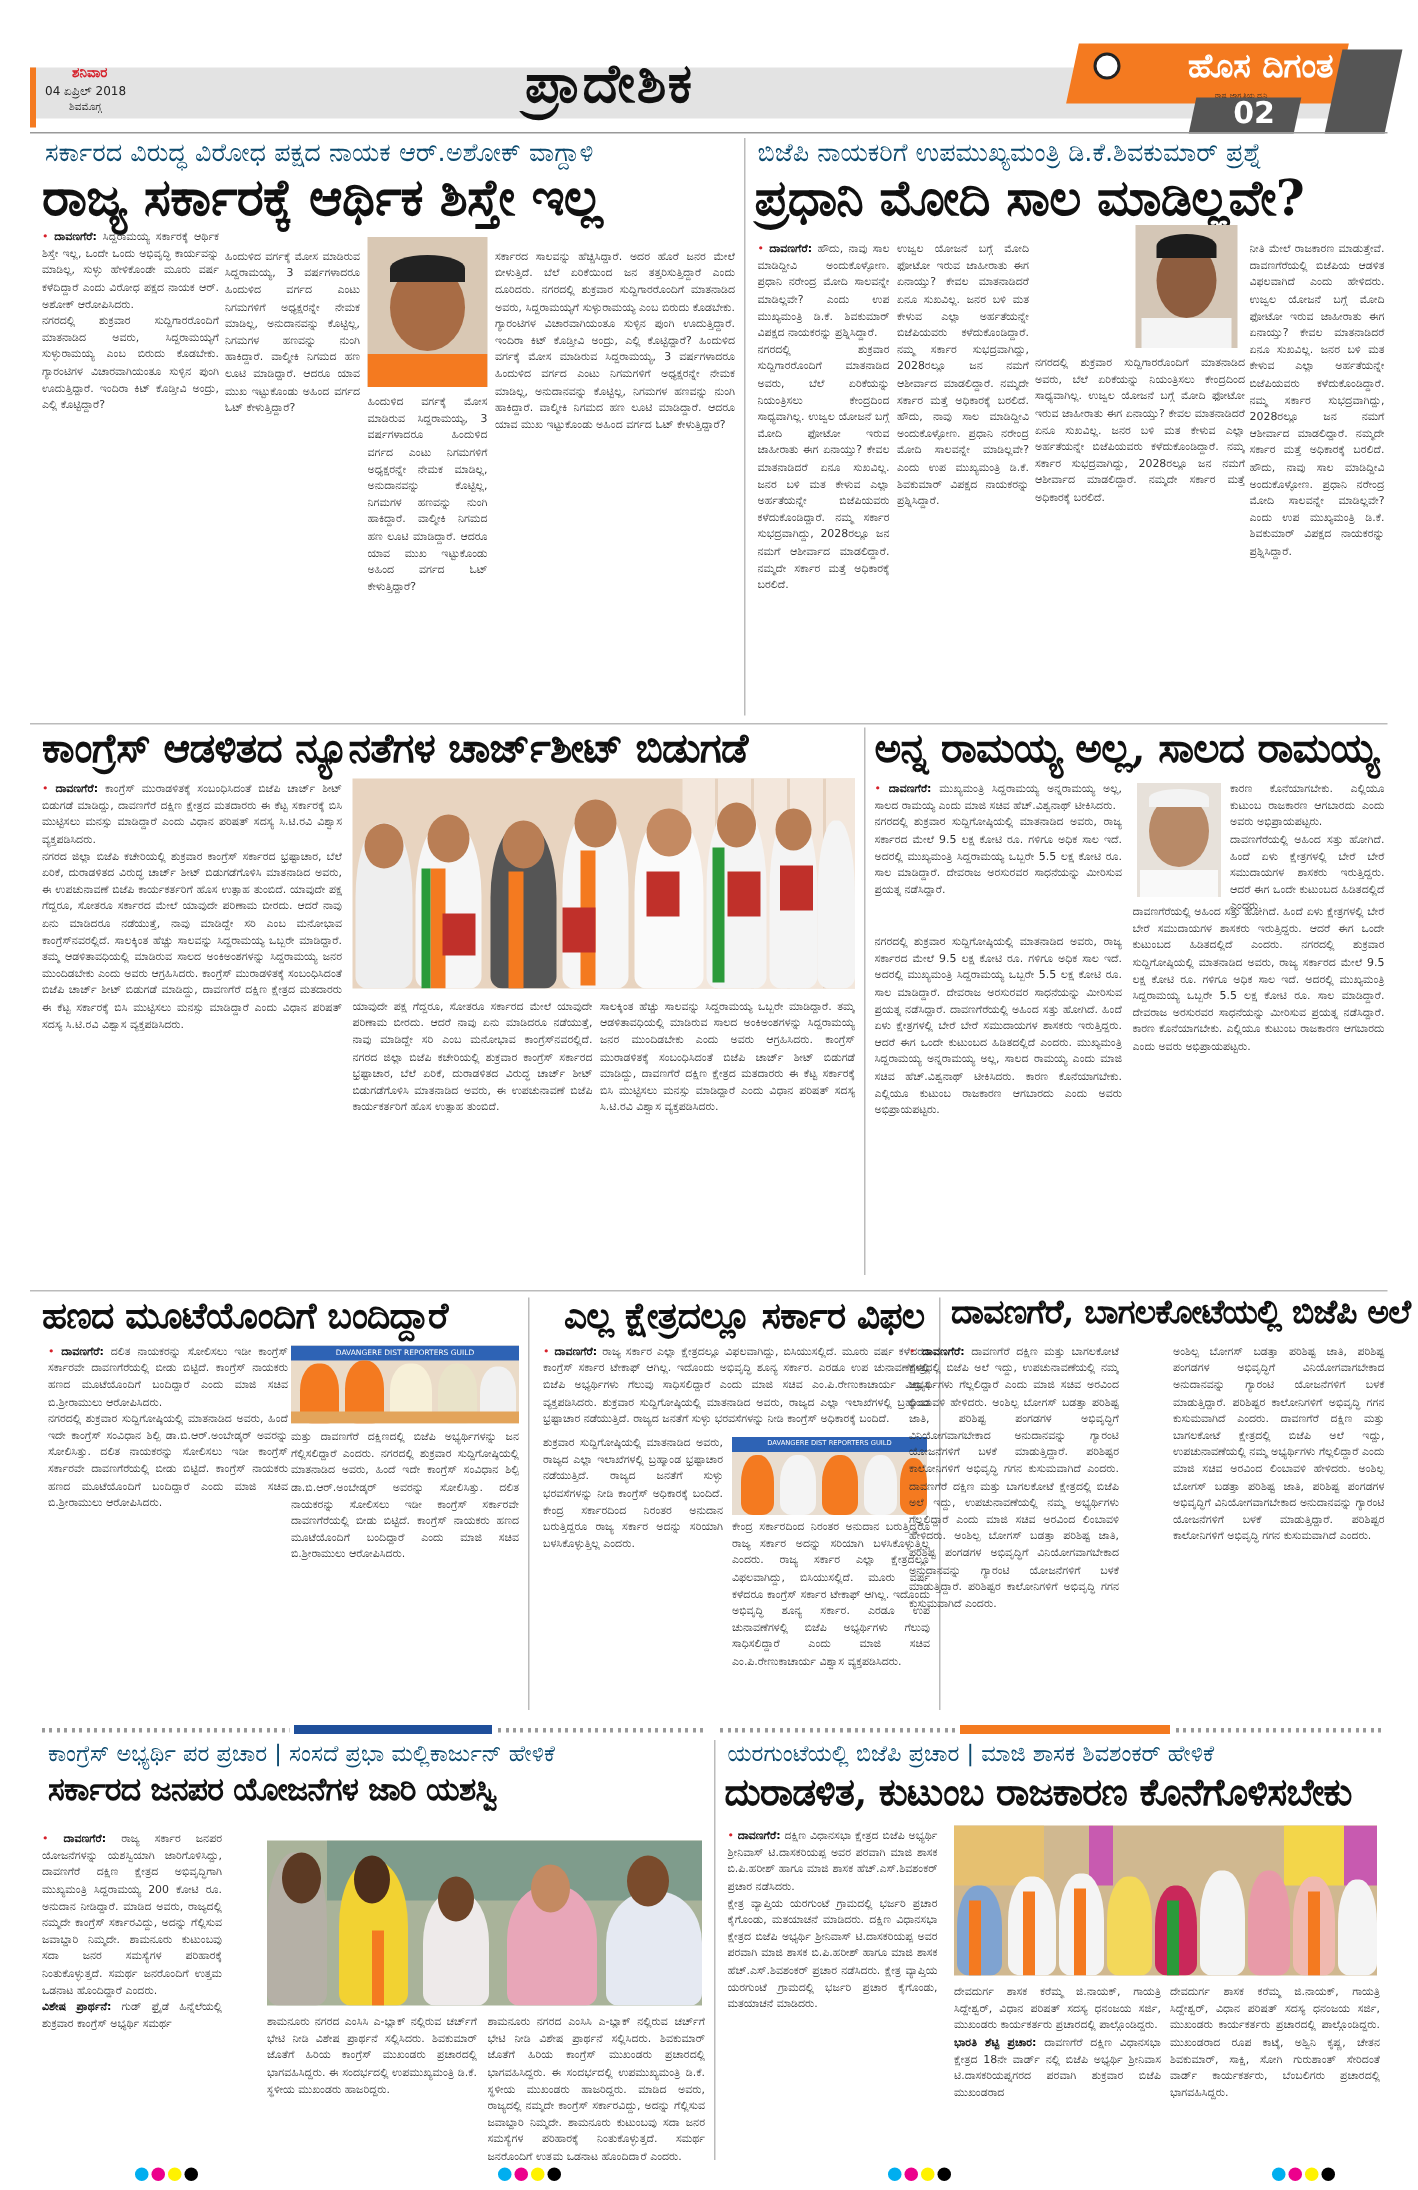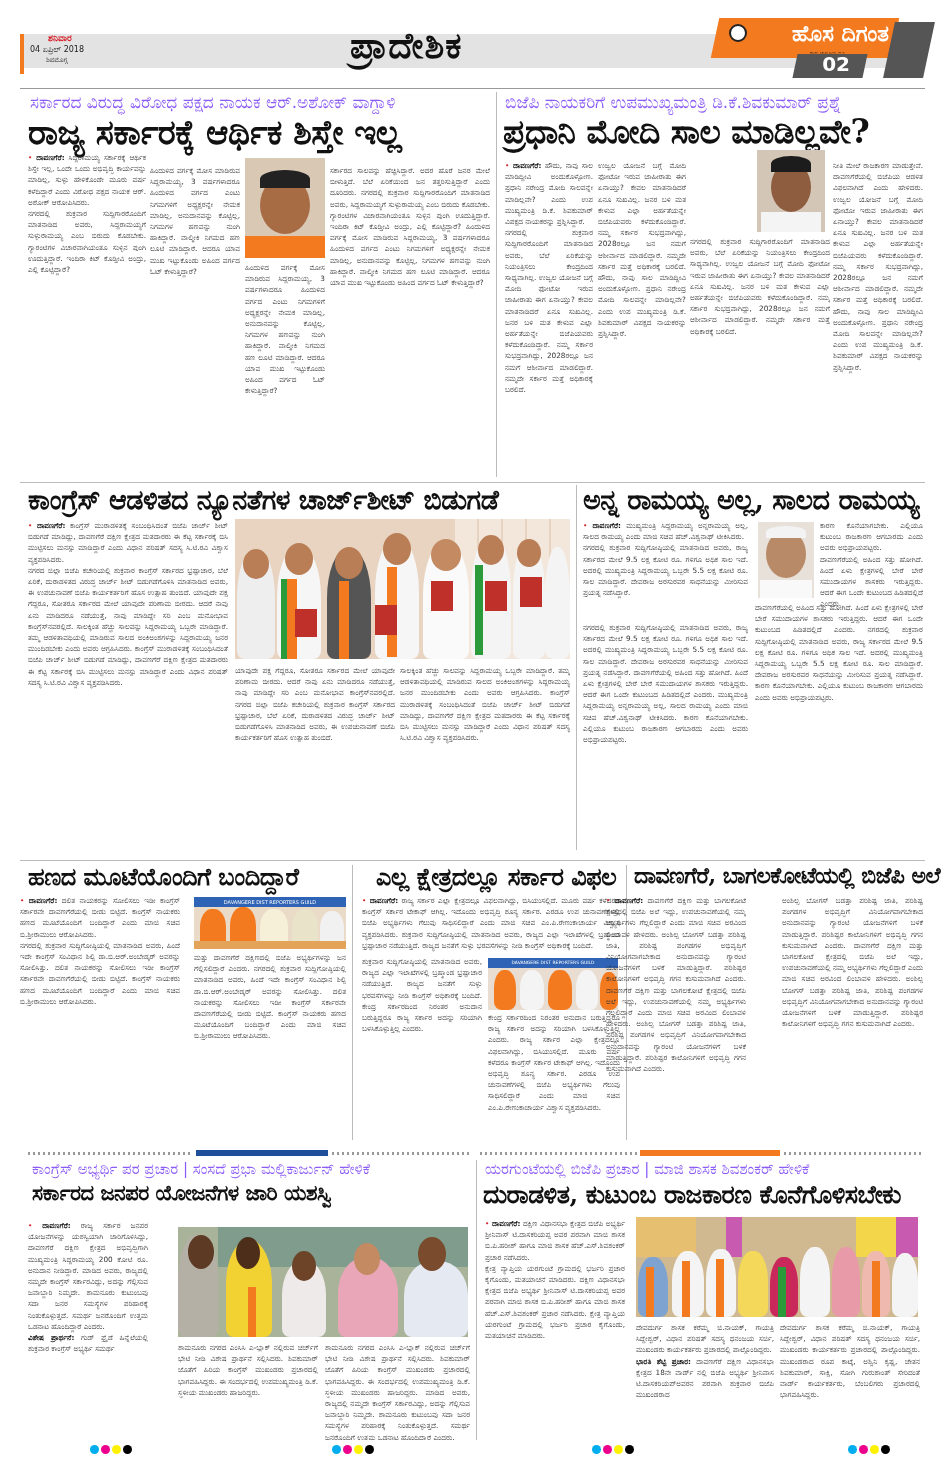--- a/index.html
+++ b/index.html
@@ -1,35 +1,35 @@
 <!DOCTYPE html>
 <html><head>
 <meta charset="utf-8">
 <style>
 *{box-sizing:border-box;margin:0;padding:0}
 html,body{width:945px;height:1460px;background:#fff;overflow:hidden}
 body{font-family:"DejaVu Sans",sans-serif;color:#222;position:relative}
 .abs{position:absolute}
 
-.mast{left:20px;top:28px;width:905px;height:50px}
+.mast{left:20px;top:39px;width:905px;height:50px}
 .mast-bar{position:absolute;left:0;top:6px;width:905px;height:34px;background:#e3e3e3}
 .mast-left{position:absolute;left:0;top:6px;width:4px;height:40px;background:#f47a20}
 .mast-date{position:absolute;left:10px;top:5px;font-size:8px;line-height:11px;color:#222}
 .mast-date .day{color:#d6202a;font-weight:bold;font-size:9px;display:block;margin-left:18px}
 .mast-date .loc{display:block;margin-left:16px;font-size:7px}
 .mast-title{position:absolute;left:330px;top:-4px;font-size:36px;font-weight:bold;font-family:"DejaVu Serif",serif;color:#111;letter-spacing:1px}
 .logo{position:absolute;right:30px;top:-10px;width:180px;height:40px;background:#f47a20;transform:skewX(-12deg)}
 .logo-grey{position:absolute;right:-4px;top:-6px;width:40px;height:56px;background:#555;transform:skewX(-12deg)}
 .logo-txt{position:absolute;right:36px;top:-8px;color:#fff;font-size:22px;font-weight:bold;font-family:"DejaVu Serif",serif}
 .logo-tag{position:absolute;right:80px;top:22px;color:#222;font-size:5px}
 .logo-emb{position:absolute;right:178px;top:-4px;width:18px;height:18px;border-radius:50%;background:#fff;border:2px solid #222}
 .pgno{position:absolute;right:60px;top:26px;width:70px;height:24px;background:#555;transform:skewX(-12deg)}
 .pgno-txt{position:absolute;right:75px;top:24px;color:#fff;font-size:20px;font-weight:bold}
 
-.kicker{font-size:17px;color:#8b5cf6;white-space:nowrap;font-family:"DejaVu Sans",sans-serif}
+.kicker{font-size:17px;color:#0c4a6e;white-space:nowrap;font-family:"DejaVu Sans",sans-serif}
 .head{font-size:32px;font-weight:bold;color:#111;white-space:nowrap;font-family:"DejaVu Serif",serif;letter-spacing:-0.5px}
 .head.mid{font-size:26px}
 .head.sm{font-size:24px}
 
 .txt{font-size:7.3px;line-height:11.2px;color:#333;text-align:justify;overflow:hidden}
 .txt .dl{color:#d6202a}
 .txt b{color:#111}
 .vrule{position:absolute;width:1px;background:#bbb}
 .hrule{position:absolute;height:1px;background:#bbb}
 .dots{position:absolute;height:3px;background:repeating-linear-gradient(90deg,#999 0 2px,transparent 2px 5px)}
@@ -193,21 +193,21 @@
 </div>
 <div class="abs txt" style="left:755px;top:602px;width:168px;height:248px">
   <span>ದಾವಣಗೆರೆಯಲ್ಲಿ ಅಹಿಂದ ಸತ್ತು ಹೋಗಿದೆ. ಹಿಂದೆ ಏಳು ಕ್ಷೇತ್ರಗಳಲ್ಲಿ ಬೇರೆ ಬೇರೆ ಸಮುದಾಯಗಳ ಶಾಸಕರು ಇರುತ್ತಿದ್ದರು. ಆದರೆ ಈಗ ಒಂದೇ ಕುಟುಂಬದ ಹಿಡಿತದಲ್ಲಿದೆ ಎಂದರು.</span>
   <span>ನಗರದಲ್ಲಿ ಶುಕ್ರವಾರ ಸುದ್ದಿಗೋಷ್ಠಿಯಲ್ಲಿ ಮಾತನಾಡಿದ ಅವರು, ರಾಜ್ಯ ಸರ್ಕಾರದ ಮೇಲೆ 9.5 ಲಕ್ಷ ಕೋಟಿ ರೂ. ಗಳಿಗೂ ಅಧಿಕ ಸಾಲ ಇದೆ. ಅದರಲ್ಲಿ ಮುಖ್ಯಮಂತ್ರಿ ಸಿದ್ದರಾಮಯ್ಯ ಒಬ್ಬರೇ 5.5 ಲಕ್ಷ ಕೋಟಿ ರೂ. ಸಾಲ ಮಾಡಿದ್ದಾರೆ. ದೇವರಾಜ ಅರಸುರವರ ಸಾಧನೆಯನ್ನು ಮೀರಿಸುವ ಪ್ರಯತ್ನ ನಡೆಸಿದ್ದಾರೆ.</span>
   <span>ಕಾರಣ ಕೊನೆಯಾಗಬೇಕು. ಎಲ್ಲಿಯೂ ಕುಟುಂಬ ರಾಜಕಾರಣ ಆಗಬಾರದು ಎಂದು ಅವರು ಅಭಿಪ್ರಾಯಪಟ್ಟರು.</span>
 </div>
 
 <div class="hrule" style="left:20px;top:860px;width:905px"></div>
 
 <div class="abs head sm" style="left:28px;top:862px">ಹಣದ ಮೂಟೆಯೊಂದಿಗೆ ಬಂದಿದ್ದಾರೆ</div>
-<div class="abs txt" style="left:20px;top:895px;width:160px;height:245px">
+<div class="abs txt" style="left:32px;top:895px;width:160px;height:245px">
   <span class="dl">• </span><b>ದಾವಣಗೆರೆ:</b>
   <span>ದಲಿತ ನಾಯಕರನ್ನು ಸೋಲಿಸಲು ಇಡೀ ಕಾಂಗ್ರೆಸ್ ಸರ್ಕಾರವೇ ದಾವಣಗೆರೆಯಲ್ಲಿ ಬೀಡು ಬಿಟ್ಟಿದೆ. ಕಾಂಗ್ರೆಸ್ ನಾಯಕರು ಹಣದ ಮೂಟೆಯೊಂದಿಗೆ ಬಂದಿದ್ದಾರೆ ಎಂದು ಮಾಜಿ ಸಚಿವ ಬಿ.ಶ್ರೀರಾಮುಲು ಆರೋಪಿಸಿದರು.</span><br>
   <span>ನಗರದಲ್ಲಿ ಶುಕ್ರವಾರ ಸುದ್ದಿಗೋಷ್ಠಿಯಲ್ಲಿ ಮಾತನಾಡಿದ ಅವರು, ಹಿಂದೆ ಇದೇ ಕಾಂಗ್ರೆಸ್ ಸಂವಿಧಾನ ಶಿಲ್ಪಿ ಡಾ.ಬಿ.ಆರ್.ಅಂಬೇಡ್ಕರ್ ಅವರನ್ನು ಸೋಲಿಸಿತ್ತು.</span>
   <span>ದಲಿತ ನಾಯಕರನ್ನು ಸೋಲಿಸಲು ಇಡೀ ಕಾಂಗ್ರೆಸ್ ಸರ್ಕಾರವೇ ದಾವಣಗೆರೆಯಲ್ಲಿ ಬೀಡು ಬಿಟ್ಟಿದೆ. ಕಾಂಗ್ರೆಸ್ ನಾಯಕರು ಹಣದ ಮೂಟೆಯೊಂದಿಗೆ ಬಂದಿದ್ದಾರೆ ಎಂದು ಮಾಜಿ ಸಚಿವ ಬಿ.ಶ್ರೀರಾಮುಲು ಆರೋಪಿಸಿದರು.</span>
 </div>
 <div class="photo" style="left:194px;top:897px;width:152px;height:52px;background:#eadbc8">
   <div style="position:absolute;left:0;top:0;width:152px;height:10px;background:#2e63b5;color:#fff;font-size:5px;line-height:10px;text-align:center">DAVANGERE DIST REPORTERS GUILD</div>
   <div class="person" style="left:6px;top:12px;width:26px;height:40px;background:#f47a20"></div>
   <div class="person" style="left:36px;top:10px;width:26px;height:42px;background:#f47a20"></div>
   <div class="person" style="left:66px;top:12px;width:28px;height:40px;background:#f7f0d8"></div>
@@ -327,21 +327,21 @@
   <div class="scarf g" style="left:142px;top:50px;width:8px;height:50px"></div>
   <div class="person" style="left:164px;top:30px;width:30px;height:70px;background:#f4f4f4"></div>
   <div class="person" style="left:196px;top:30px;width:28px;height:70px;background:#e89aa8"></div>
   <div class="person" style="left:226px;top:34px;width:28px;height:66px;background:#f0b9b0"></div>
   <div class="scarf" style="left:236px;top:44px;width:8px;height:56px"></div>
   <div class="person" style="left:256px;top:36px;width:26px;height:64px;background:#f4f4f4"></div>
 </div>
 <div class="abs txt" style="left:636px;top:1322px;width:138px;height:118px">
   <span>ದೇವದುರ್ಗ ಶಾಸಕ ಕರೆಮ್ಮ ಜಿ.ನಾಯಕ್, ಗಾಯತ್ರಿ ಸಿದ್ದೇಶ್ವರ್, ವಿಧಾನ ಪರಿಷತ್ ಸದಸ್ಯ ಧನಂಜಯ ಸರ್ಜಿ, ಮುಖಂಡರು ಕಾರ್ಯಕರ್ತರು ಪ್ರಚಾರದಲ್ಲಿ ಪಾಲ್ಗೊಂಡಿದ್ದರು.</span><br>
   <b>ಭಾರತಿ ಶೆಟ್ಟಿ ಪ್ರಚಾರ:</b>
-  <span>ದಾವಣಗೆರೆ ದಕ್ಷಿಣ ವಿಧಾನಸಭಾ ಕ್ಷೇತ್ರದ 18ನೇ ವಾರ್ಡ್ ನಲ್ಲಿ ಬಿಜೆಪಿ ಅಭ್ಯರ್ಥಿ ಶ್ರೀನಿವಾಸ ಟಿ.ದಾಸಕರಿಯಪ್ಅವರನ ಪರವಾಗಿ ಶುಕ್ರವಾರ ಬಿಜೆಪಿ ಮುಖಂಡರಾದ</span>
+  <span>ದಾವಣಗೆರೆ ದಕ್ಷಿಣ ವಿಧಾನಸಭಾ ಕ್ಷೇತ್ರದ 18ನೇ ವಾರ್ಡ್ ನಲ್ಲಿ ಬಿಜೆಪಿ ಅಭ್ಯರ್ಥಿ ಶ್ರೀನಿವಾಸ ಟಿ.ದಾಸಕರಿಯಪ್ನಗರದ ಪರವಾಗಿ ಶುಕ್ರವಾರ ಬಿಜೆಪಿ ಮುಖಂಡರಾದ</span>
 </div>
 <div class="abs txt" style="left:780px;top:1322px;width:140px;height:118px">
   <span>ದೇವದುರ್ಗ ಶಾಸಕ ಕರೆಮ್ಮ ಜಿ.ನಾಯಕ್, ಗಾಯತ್ರಿ ಸಿದ್ದೇಶ್ವರ್, ವಿಧಾನ ಪರಿಷತ್ ಸದಸ್ಯ ಧನಂಜಯ ಸರ್ಜಿ, ಮುಖಂಡರು ಕಾರ್ಯಕರ್ತರು ಪ್ರಚಾರದಲ್ಲಿ ಪಾಲ್ಗೊಂಡಿದ್ದರು.</span>
   <span>ಮುಖಂಡರಾದ ರೂಪ ಕಾಟ್ಕೆ, ಅಶ್ವಿನಿ ಕೃಷ್ಣ, ಚೇತನ ಶಿವಕುಮಾರ್, ಸಾಕ್ಷಿ, ಸೋಗಿ ಗುರುಶಾಂತ್ ಸೇರಿದಂತೆ ವಾರ್ಡ್ ಕಾರ್ಯಕರ್ತರು, ಬೆಂಬಲಿಗರು ಪ್ರಚಾರದಲ್ಲಿ ಭಾಗವಹಿಸಿದ್ದರು.</span>
 </div>
 
 <div class="reg" style="left:90px">
   <span style="background:#00aeef"></span>
     <span style="background:#ec008c"></span>
     <span style="background:#fff200"></span>

